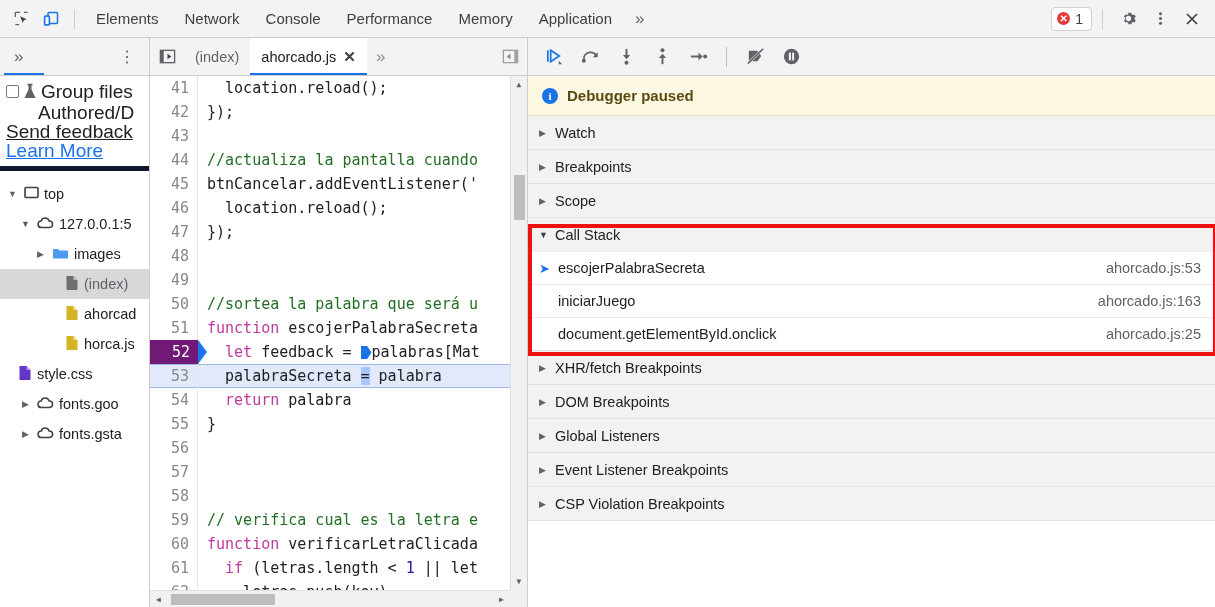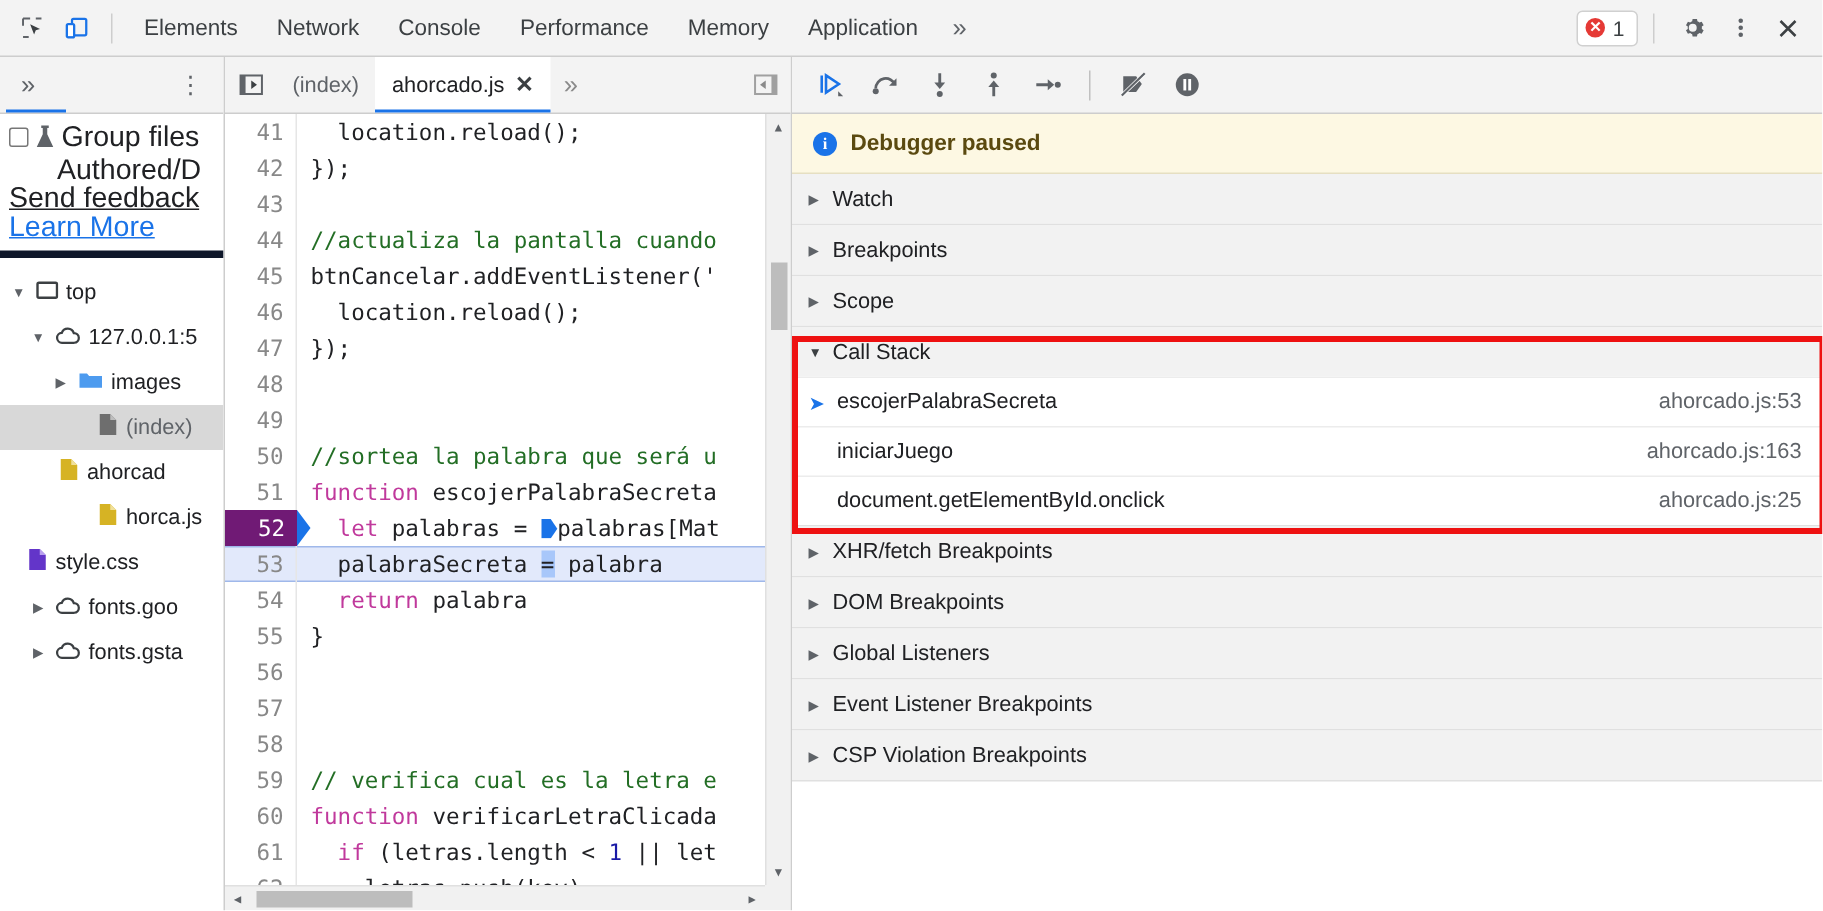--- a/index.html
+++ b/index.html
@@ -262,21 +262,21 @@
           <span class="tree-label">images</span>
         </div>
         <div class="tree-row selected" style="padding-left:47px;">
           <span class="tw"></span>
           <span><svg width="14" height="16" viewBox="0 0 14 16">
                 <path d="M1.5 1h7l4 4v10h-11z" fill="#6e6e6e"></path>
                 <path d="M8.5 1v4h4" fill="#bdbdbd"></path>
               </svg></span>
           <span class="tree-label muted">(index)</span>
         </div>
-        <div class="tree-row" style="padding-left:21px;">
+        <div class="tree-row" style="padding-left:47px;">
           <span class="tw"></span>
           <span><svg width="14" height="16" viewBox="0 0 14 16">
                 <path d="M1.5 1h7l4 4v10h-11z" fill="#d6b324"></path>
                 <path d="M8.5 1v4h4" fill="#f0e09a"></path>
               </svg></span>
           <span class="tree-label">ahorcad</span>
         </div>
         <div class="tree-row" style="padding-left:47px;">
           <span class="tw"></span>
           <span><svg width="14" height="16" viewBox="0 0 14 16">
@@ -344,21 +344,21 @@
               <div class="cl"><div class="gutter">42</div><div class="code-text"><span class="var">});</span></div></div>
               <div class="cl"><div class="gutter">43</div><div class="code-text"><span class="var"></span></div></div>
               <div class="cl"><div class="gutter">44</div><div class="code-text"><span class="cm">//actualiza la pantalla cuando</span></div></div>
               <div class="cl"><div class="gutter">45</div><div class="code-text"><span class="var">btnCancelar.addEventListener('</span></div></div>
               <div class="cl"><div class="gutter">46</div><div class="code-text"><span class="var">  location.reload();</span></div></div>
               <div class="cl"><div class="gutter">47</div><div class="code-text"><span class="var">});</span></div></div>
               <div class="cl"><div class="gutter">48</div><div class="code-text"><span class="var"></span></div></div>
               <div class="cl"><div class="gutter">49</div><div class="code-text"><span class="var"></span></div></div>
               <div class="cl"><div class="gutter">50</div><div class="code-text"><span class="cm">//sortea la palabra que será u</span></div></div>
               <div class="cl"><div class="gutter">51</div><div class="code-text"><span class="kw">function</span><span class="var"> escojerPalabraSecreta</span></div></div>
-              <div class="cl bp"><div class="gutter">52</div><div class="code-text"><span class="var">  </span><span class="kw">let</span><span class="var"> palabras = </span><span class="inline-arrow"></span><span class="var">palabras[Mat</span></div></div>
+              <div class="cl bp"><div class="gutter">52</div><div class="code-text"><span class="var">  </span><span class="kw">let</span><span class="var"> feedback = </span><span class="inline-arrow"></span><span class="var">palabras[Mat</span></div></div>
               <div class="cl exec"><div class="gutter">53</div><div class="code-text"><span class="var">  palabraSecreta </span><span class="sel-eq">=</span><span class="var"> palabra</span></div></div>
               <div class="cl"><div class="gutter">54</div><div class="code-text"><span class="var">  </span><span class="kw">return</span><span class="var"> palabra</span></div></div>
               <div class="cl"><div class="gutter">55</div><div class="code-text"><span class="var">}</span></div></div>
               <div class="cl"><div class="gutter">56</div><div class="code-text"><span class="var"></span></div></div>
               <div class="cl"><div class="gutter">57</div><div class="code-text"><span class="var"></span></div></div>
               <div class="cl"><div class="gutter">58</div><div class="code-text"><span class="var"></span></div></div>
               <div class="cl"><div class="gutter">59</div><div class="code-text"><span class="cm">// verifica cual es la letra e</span></div></div>
               <div class="cl"><div class="gutter">60</div><div class="code-text"><span class="kw">function</span><span class="var"> verificarLetraClicada</span></div></div>
               <div class="cl"><div class="gutter">61</div><div class="code-text"><span class="var">  </span><span class="kw">if</span><span class="var"> (letras.length &lt; </span><span class="num">1</span><span class="var"> || let</span></div></div>
               <div class="cl"><div class="gutter">62</div><div class="code-text"><span class="var">    letras.push(key)</span></div></div>

